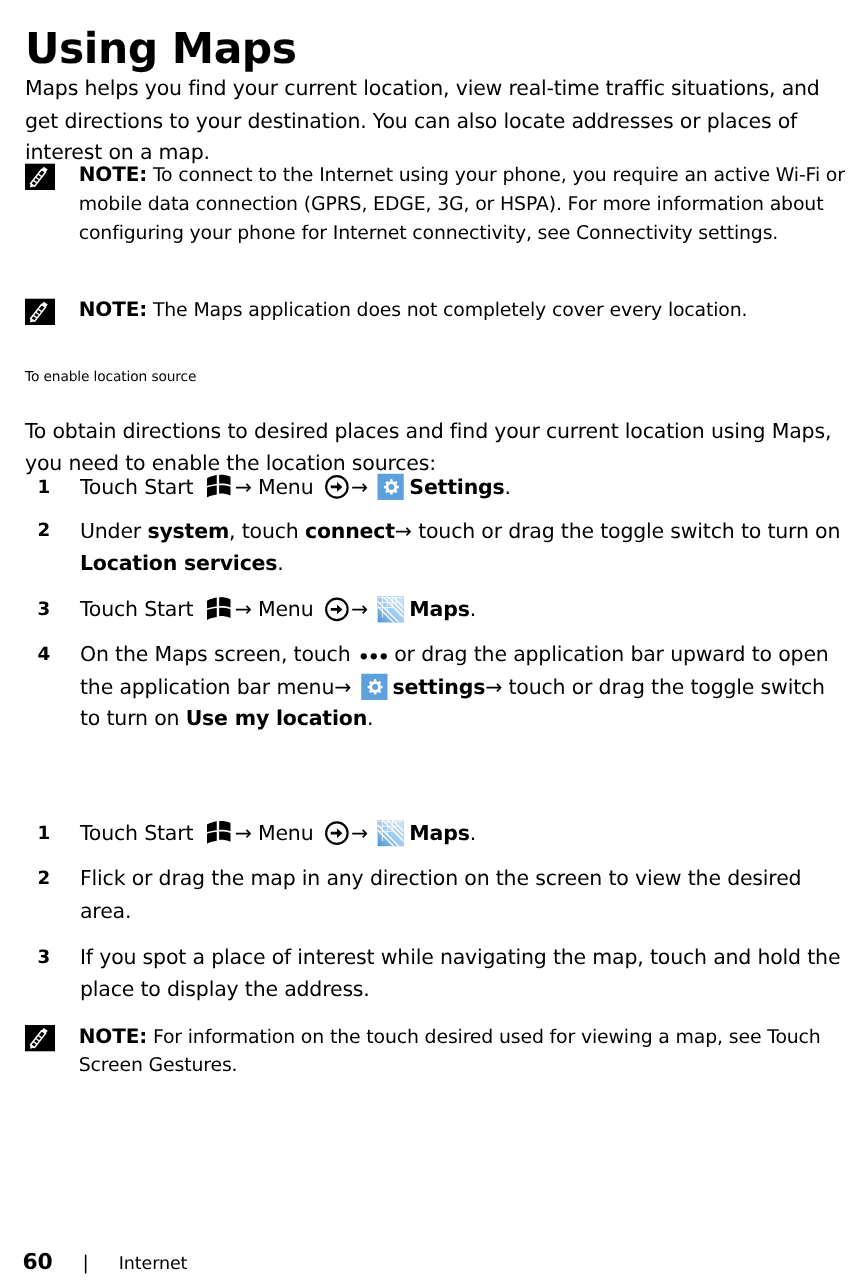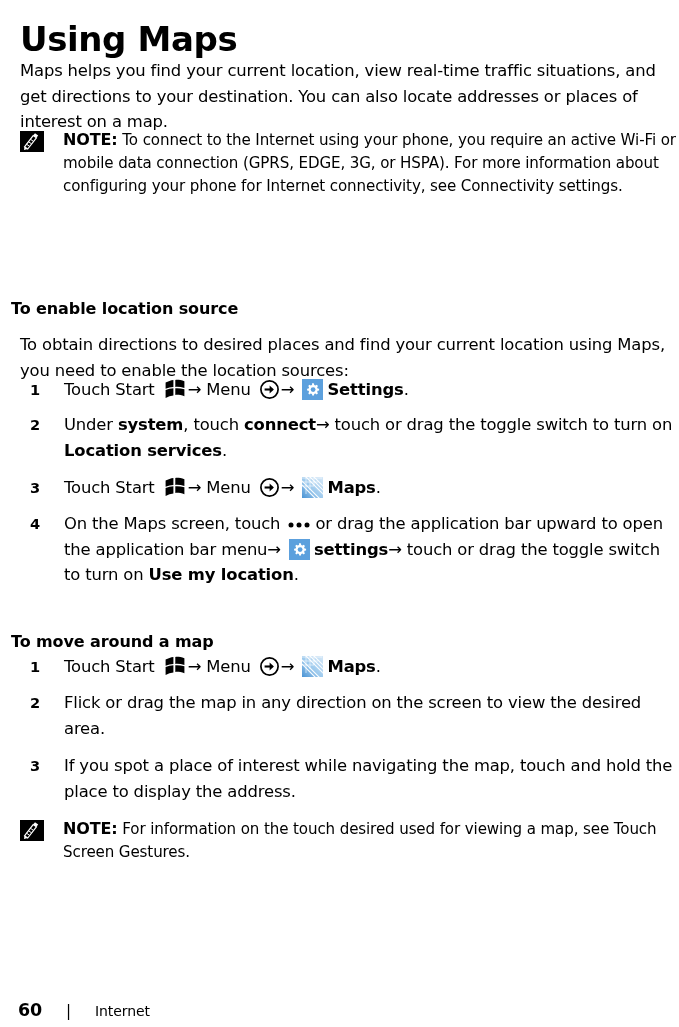--- a/index.html
+++ b/index.html
@@ -73,23 +73,23 @@
     font-weight: bold;
     font-size: 16px;
   }
   #note-1 { top: 128px; }
   #note-2 { top: 236px; }
   #note-3 { top: 817px; width: 650px; }
 
   
   .section-head {
     position: absolute;
-    left: 11px;
-    font-size: 16px;
-    font-weight: bold;
+    left: 20px;
+    font-size: 11px;
+    font-weight: normal;
     letter-spacing: -0.1px;
     white-space: nowrap;
   }
   #head-enable { top: 286px; }
   #head-move { top: 619px; }
 
   
   .step {
     position: absolute;
     left: 20px;
@@ -184,20 +184,36 @@
           <path d="M4.5 15.8 L7.7 18.0 L4.0 19.0 Z"></path>
           <line x1="6.4" y1="13.1" x2="9.6" y2="15.3" stroke="#fff" stroke-width="1"></line>
           <line x1="8.3" y1="10.6" x2="11.5" y2="12.8" stroke="#fff" stroke-width="1"></line>
           <line x1="10.2" y1="8.1" x2="13.4" y2="10.3" stroke="#fff" stroke-width="1"></line>
         </g>
       </svg>
     </span>
     <div class="note-text"><span class="lbl">NOTE:</span><span> To connect to the Internet using your phone, you require an active Wi-Fi or mobile data connection (GPRS, EDGE, 3G, or HSPA). For more information about configuring your phone for Internet connectivity, see Connectivity settings.</span></div>
   </div>
 
+  <div class="note" id="note-2">
+    <span class="note-icon">
+      <svg width="24" height="21" viewBox="0 0 24 21">
+        <rect x="0" y="0" width="24" height="21" fill="#000"></rect>
+        <g fill="#fff">
+          <path d="M4.5 15.8 L13.2 4.6 L16.4 6.8 L7.7 18.0 Z" fill="none" stroke="#fff" stroke-width="1.2"></path>
+          <path d="M13.2 4.6 L15.0 2.3 L18.2 4.5 L16.4 6.8 Z"></path>
+          <path d="M4.5 15.8 L7.7 18.0 L4.0 19.0 Z"></path>
+          <line x1="6.4" y1="13.1" x2="9.6" y2="15.3" stroke="#fff" stroke-width="1"></line>
+          <line x1="8.3" y1="10.6" x2="11.5" y2="12.8" stroke="#fff" stroke-width="1"></line>
+          <line x1="10.2" y1="8.1" x2="13.4" y2="10.3" stroke="#fff" stroke-width="1"></line>
+        </g>
+      </svg>
+    </span>
+    <div class="note-text"><span class="lbl">NOTE:</span><span> The Maps application does not completely cover every location.</span></div>
+  </div>
 
   <h2 class="section-head" id="head-enable">To enable location source</h2>
 
   <p class="body-para" id="obtain-para">To obtain directions to desired places and find your current location using Maps, you need to enable the location sources:</p>
 
   <div class="step" id="step-1-1">
     <span class="step-num">1</span>
     <div class="step-body"><span>Touch Start </span><span class="ic ic-win"><svg width="22" height="19" viewBox="0 0 22 19">
             <g fill="#000">
               <path d="M1.6 3.6 C4.2 2.3 6.8 1.3 9.4 1.0 L9.4 8.1 C6.8 8.2 4.2 8.8 1.6 9.8 Z"></path>
@@ -269,21 +285,20 @@
             <circle cx="12" cy="6" r="2.5" fill="#000"></circle>
             <circle cx="20" cy="6" r="2.5" fill="#000"></circle>
           </svg></span><span>or drag the application bar upward to open the application bar menu→ </span><span class="ic ic-tile tile-settings"><svg width="21" height="21" viewBox="0 0 21 21">
             <g fill="#ffffff">
               <path d="M10.5 4.0 L12.0 4.6 L12.2 6.1 L13.5 6.6 L14.7 5.7 L16.0 7.0 L15.1 8.2 L15.6 9.5 L17.1 9.7 L17.1 11.5 L15.6 11.7 L15.1 13.0 L16.0 14.2 L14.7 15.5 L13.5 14.6 L12.2 15.1 L12.0 16.6 L10.2 16.6 L10.0 15.1 L8.7 14.6 L7.5 15.5 L6.2 14.2 L7.1 13.0 L6.6 11.7 L5.1 11.5 L5.1 9.7 L6.6 9.5 L7.1 8.2 L6.2 7.0 L7.5 5.7 L8.7 6.6 L10.0 6.1 L10.2 4.6 Z"></path>
               <circle cx="11.1" cy="10.6" r="2.4" fill="#5ca0dd"></circle>
             </g>
           </svg></span><b>settings</b><span>→ touch or drag the toggle switch to turn on </span><b>Use my location</b><span>.</span></div>
   </div>
 
-  <h2 class="section-head" id="head-move">To move around a map</h2>
 
   <div class="step" id="step-2-1">
     <span class="step-num">1</span>
     <div class="step-body"><span>Touch Start </span><span class="ic ic-win"><svg width="22" height="19" viewBox="0 0 22 19">
             <g fill="#000">
               <path d="M1.6 3.6 C4.2 2.3 6.8 1.3 9.4 1.0 L9.4 8.1 C6.8 8.2 4.2 8.8 1.6 9.8 Z"></path>
               <path d="M11.3 0.9 C14.2 0.7 17.3 1.1 20.4 2.3 L20.4 9.0 C17.3 8.0 14.2 7.7 11.3 7.9 Z"></path>
               <path d="M1.6 11.0 C4.2 10.0 6.8 9.4 9.4 9.3 L9.4 16.6 C6.8 16.9 4.2 17.7 1.6 18.9 Z"></path>
               <path d="M11.3 9.2 C14.2 9.0 17.3 9.3 20.4 10.3 L20.4 17.3 C17.3 16.1 14.2 15.7 11.3 15.9 Z"></path>
             </g>

